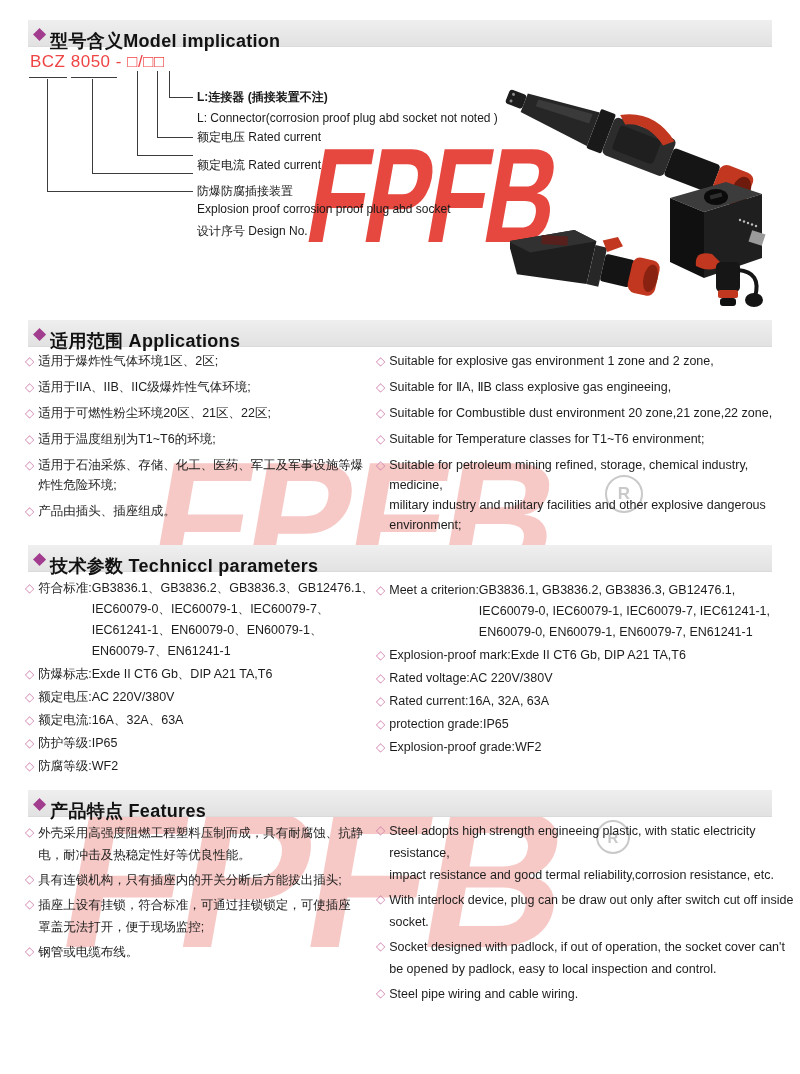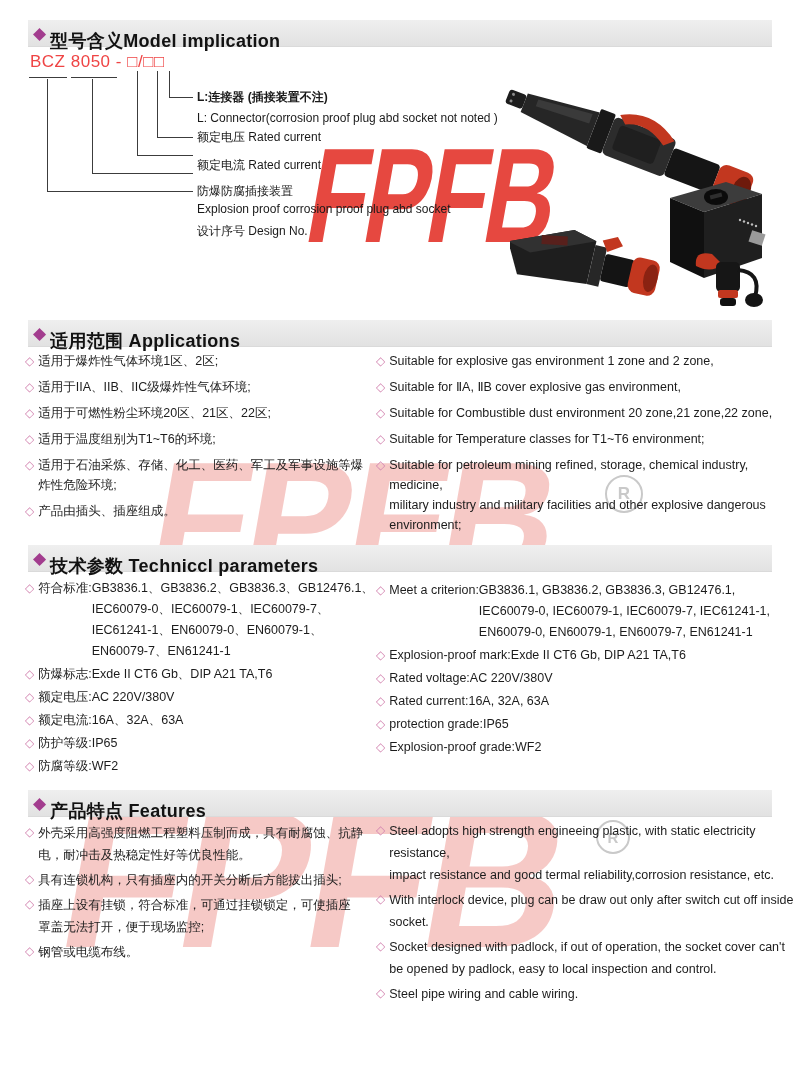--- a/index.html
+++ b/index.html
@@ -163,21 +163,21 @@
         <span class="preline">产品由插头、插座组成。</span>
       </div>
   </div>
   <div class="col" style="left:376px;top:351px;width:414px;">
     <div class="li">
         <span class="dia">◇</span>
         <span class="preline">Suitable for explosive gas environment 1 zone and 2 zone,</span>
       </div>
     <div class="li">
         <span class="dia">◇</span>
-        <span class="preline">Suitable for ⅡA, ⅡB cover explosive gas environment,</span>
+        <span class="preline">Suitable for ⅡA, ⅡB class explosive gas engineeing,</span>
       </div>
     <div class="li">
         <span class="dia">◇</span>
         <span class="preline">Suitable for Combustible dust environment 20 zone,21 zone,22 zone,</span>
       </div>
     <div class="li">
         <span class="dia">◇</span>
         <span class="preline">Suitable for Temperature classes for  T1~T6 environment;</span>
       </div>
     <div class="li">

